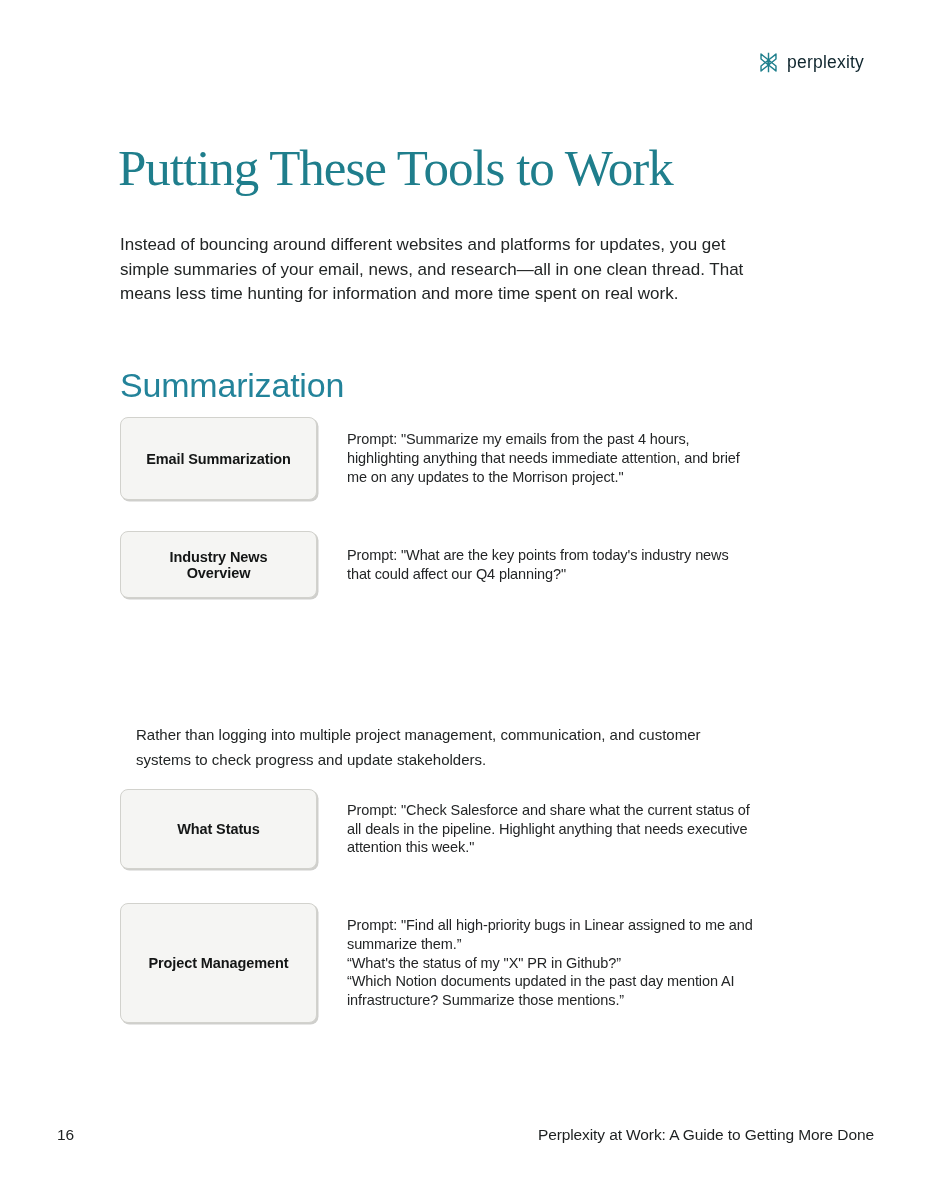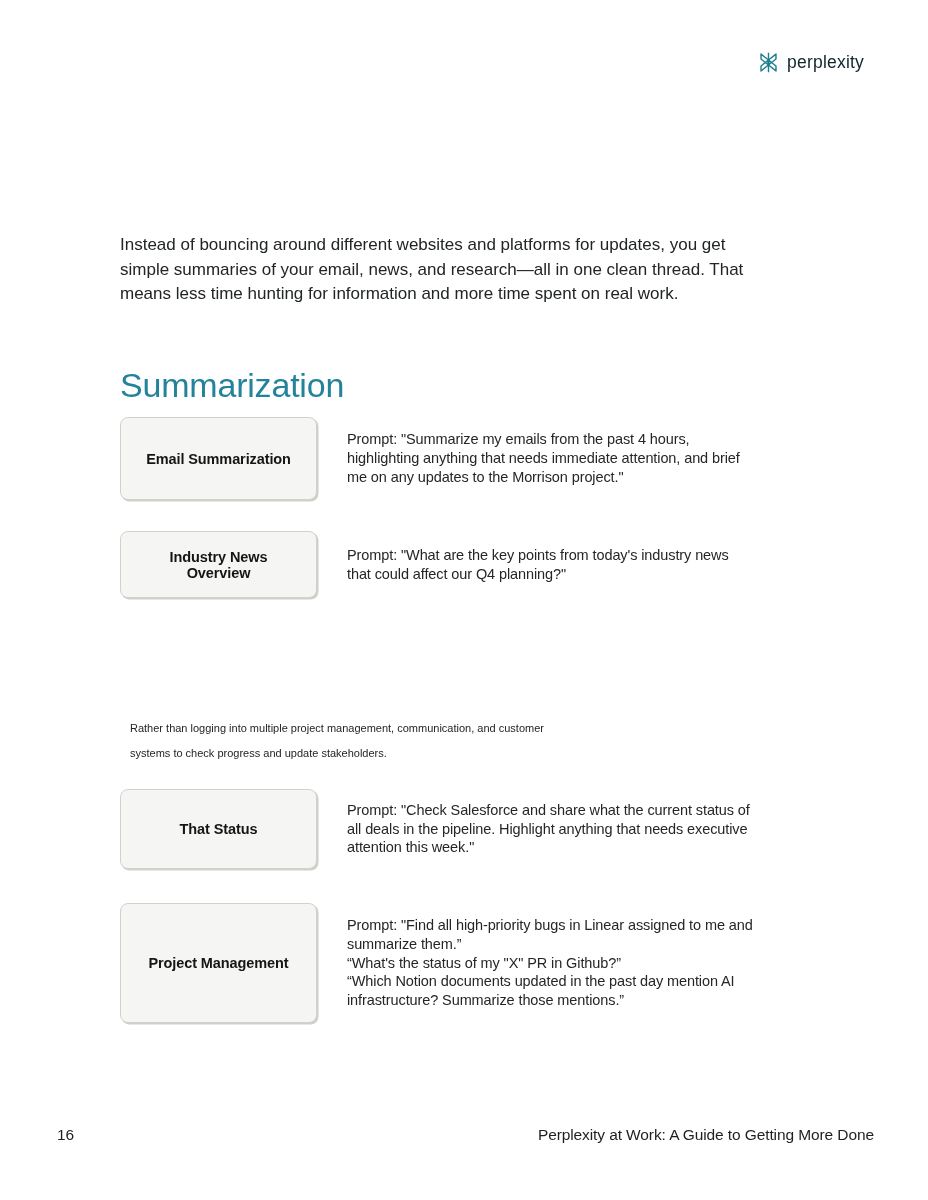--- a/index.html
+++ b/index.html
@@ -27,22 +27,22 @@
     font-size:17px;line-height:24.5px;color:#222525;white-space:pre-line;
   }
   
   .sec-heading{
     position:absolute;left:120px;margin:0;
     font-size:34px;font-weight:500;color:#23839a;letter-spacing:-0.2px;
   }
   .sec-heading.s1{top:366px;}
   .sec-heading.s2{top:658px;}
   .sec-desc{
-    position:absolute;left:120px;top:706px;margin:10px;
-    font-size:11px;line-height:25px;color:#222525;white-space:pre-line;
+    position:absolute;left:120px;top:706px;margin:16px;
+    font-size:15px;line-height:25px;color:#222525;white-space:pre-line;
   }
   
   .row{position:absolute;left:120px;display:flex;align-items:center;}
   .row1{top:417px;height:83px;}
   .row2{top:531px;height:67px;justify-content:space-between;}
   .row3{top:789px;height:80px;}
   .row4{top:903px;height:120px;}
   .card{
     width:197px;align-self:stretch;box-sizing:border-box;
     background:#f5f5f3;border:1px solid #d2d2cd;border-radius:8px;
@@ -71,20 +71,21 @@
         <path d="M12 1.8 V22.2"></path>
         <path d="M4.2 3.2 V8.4 L12 14.6 V9.4 Z"></path>
         <path d="M19.8 3.2 V8.4 L12 14.6 V9.4 Z"></path>
         <path d="M4.2 20.8 V15.6 L12 9.4 V14.6 Z"></path>
         <path d="M19.8 20.8 V15.6 L12 9.4 V14.6 Z"></path>
       </svg>
     </span>
     <span class="logo-text">perplexity</span>
   </header>
 
+  <h1 class="title">Putting These Tools to Work</h1>
 
   <p class="intro">Instead of bouncing around different websites and platforms for updates, you get
 simple summaries of your email, news, and research—all in one clean thread. That
 means less time hunting for information and more time spent on real work.</p>
 
   <h2 class="sec-heading s1">Summarization</h2>
 
   <div class="row row1">
     <div class="card">
       <span class="card-label">Email Summarization</span>
@@ -101,21 +102,21 @@
     <p class="prompt">Prompt: "What are the key points from today's industry news
 that could affect our Q4 planning?"</p>
   </div>
 
 
   <p class="sec-desc">Rather than logging into multiple project management, communication, and customer
 systems to check progress and update stakeholders.</p>
 
   <div class="row row3">
     <div class="card">
-      <span class="card-label">That Status</span>
+      <span class="card-label">What Status</span>
     </div>
     <p class="prompt">Prompt: "Check Salesforce and share what the current status of
 all deals in the pipeline. Highlight anything that needs executive
 attention this week."</p>
   </div>
 
   <div class="row row4">
     <div class="card">
       <span class="card-label">Project Management</span>
     </div>

